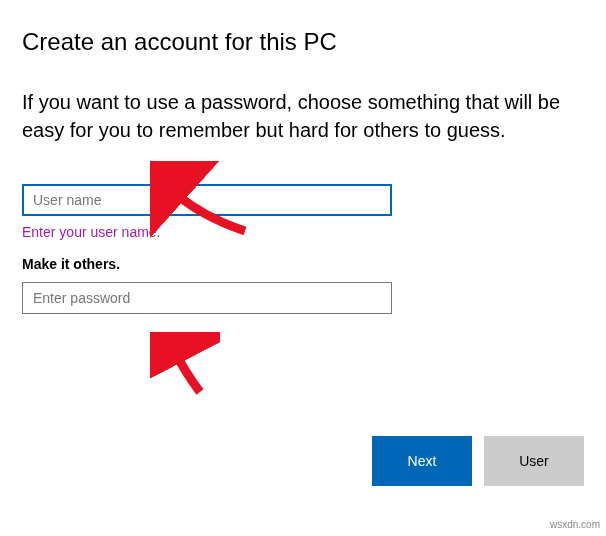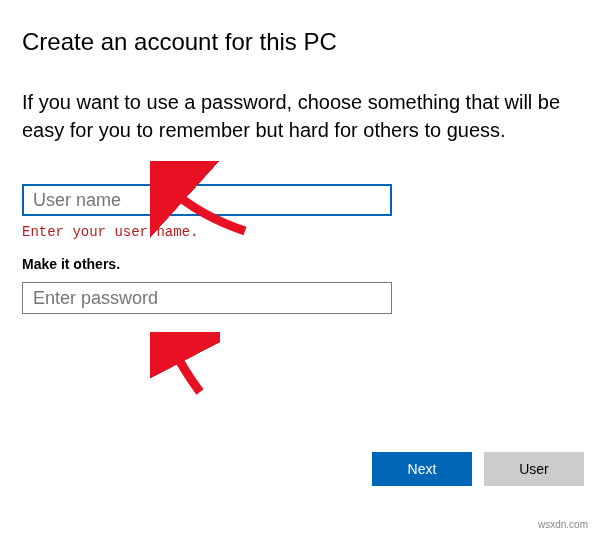--- a/index.html
+++ b/index.html
@@ -40,70 +40,69 @@
       margin-bottom: 10px;
     }
     .field-group {
       margin-bottom: 14px;
     }
     .text-input {
       width: 370px;
       height: 32px;
       padding: 6px 10px;
       font-family: inherit;
-      font-size: 18px;
+      font-size: 14px;
       color: #000;
       background: #fff;
       border: 1px solid #7a7a7a;
       outline: none;
     }
     .text-input.focused {
       border: 2px solid #0067b8;
       padding: 5px 9px;
     }
     .text-input::placeholder {
       color: #767676;
     }
     .error-text {
-      color: #b91c1c;
+      color: #a21caf;
       font-size: 14px;
       margin-top: 8px;
       margin-bottom: 16px;
-      font-family: Liberation Mono, monospace;
     }
     .button-bar {
       position: absolute;
       bottom: 50px;
       right: 22px;
       display: flex;
     }
     .btn {
       min-width: 100px;
-      height: 34px;
+      height: 50px;
       border: none;
       font-family: inherit;
       font-size: 14px;
       cursor: pointer;
       display: inline-flex;
       align-items: center;
       justify-content: center;
     }
     .btn-primary {
       background: #0067b8;
       color: #fff;
       margin-right: 12px;
     }
     .btn-secondary {
       background: #cccccc;
       color: #000;
     }
     .watermark {
       position: absolute;
       bottom: 6px;
-      right: 18px;
+      right: 6px;
       font-size: 10px;
       color: #888;
     }
     
     .arrow {
       position: absolute;
       pointer-events: none;
     }
   </style>
 </head>

